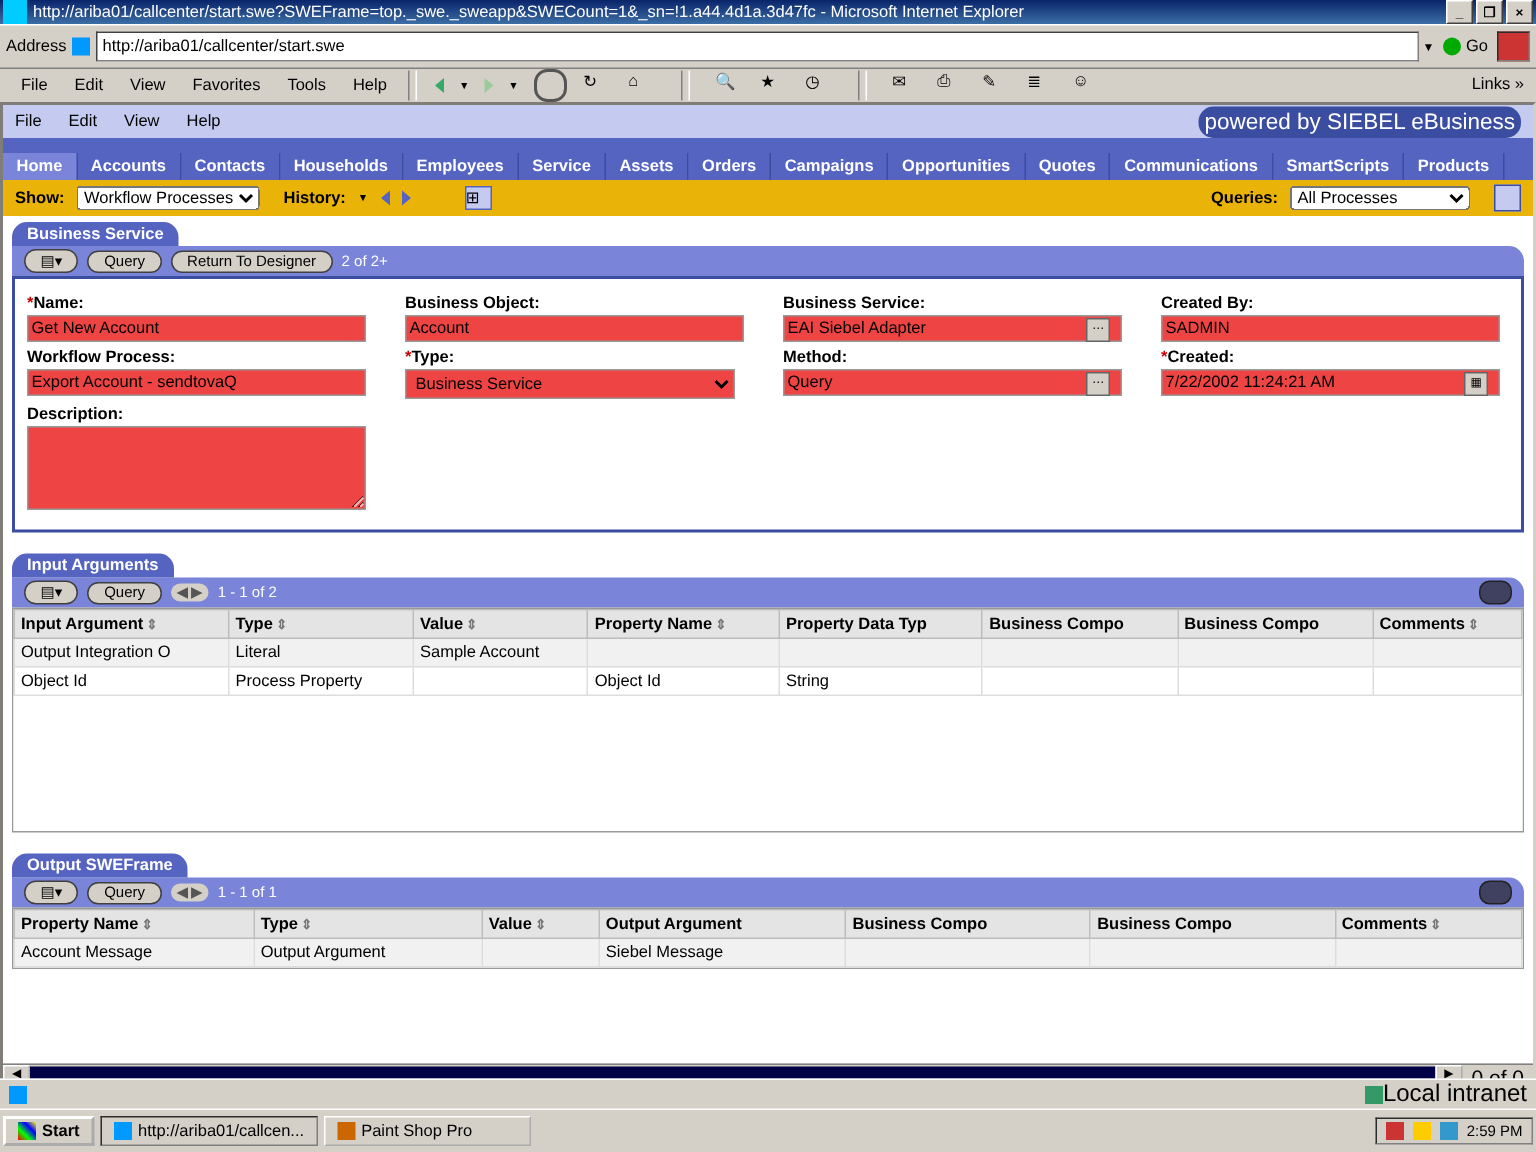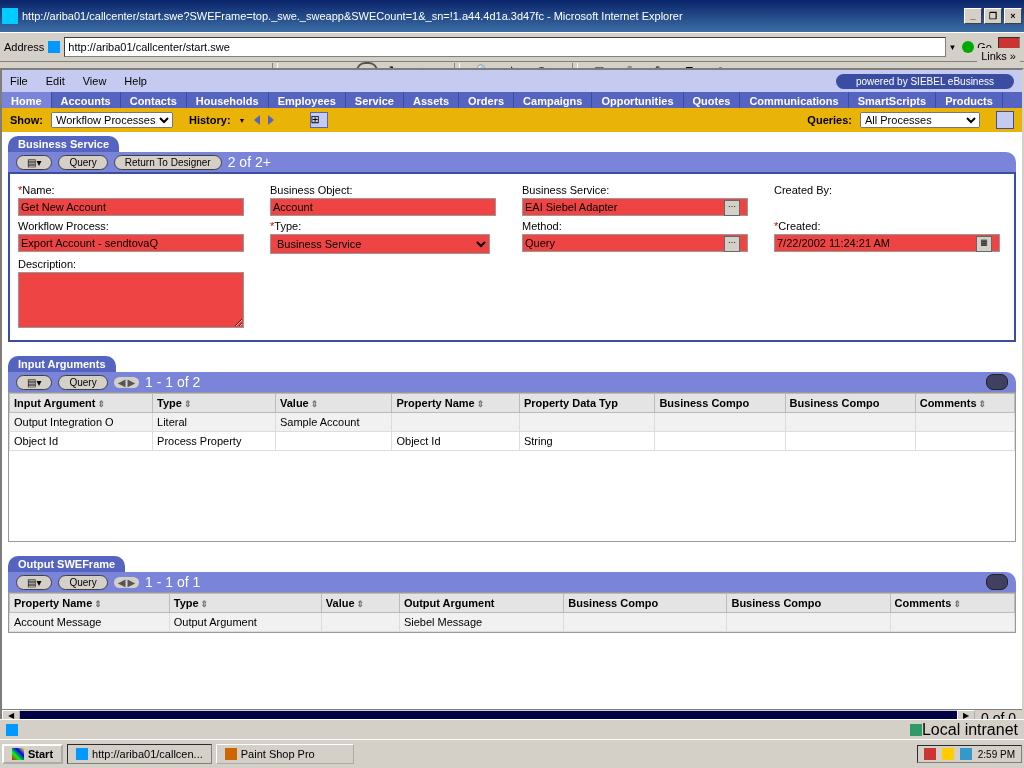--- a/index.html
+++ b/index.html
@@ -1,50 +1,50 @@
 <!DOCTYPE html>
 <html><head>
 <meta charset="utf-8">
 <style>
 html,body{margin:0;padding:0;font-family:Tahoma,Arial,sans-serif;font-size:11px;background:#d4d0c8;overflow:hidden}
-.titlebar{background:linear-gradient(#0a246a,#3c6ea5);color:#fff;height:32px;display:flex;align-items:center;padding:0 2px;font-size:11px}
+.titlebar{background:linear-gradient(#0a246a,#3c6ea5);color:#fff;height:16px;display:flex;align-items:center;padding:0 2px;font-size:11px}
 .titlebar .ico{width:16px;height:16px;background:#0cf;margin-right:4px;display:inline-block}
 .titlebar .spacer{flex:1}
 .titlebar .wbtn{width:16px;height:14px;background:#d4d0c8;border:1px solid #fff;border-right-color:#404040;border-bottom-color:#404040;margin-left:2px;display:flex;align-items:center;justify-content:center;color:#000;font-weight:bold;font-size:9px}
 .addrbar{background:#d4d0c8;height:24px;display:flex;align-items:center;padding:2px 4px;border-top:1px solid #fff;border-bottom:1px solid #808080}
 .addrbar input{flex:1;height:18px;border:1px solid #808080;border-top-color:#404040;border-left-color:#404040;font-size:11px;padding:0 3px}
 .gobtn{margin:0 6px;display:flex;align-items:center;gap:3px}
 .menubar{background:#d4d0c8;height:22px;display:flex;align-items:center;border-bottom:1px solid #808080}
 .menubar .mleft{display:flex;gap:2px;padding-left:6px}
 .menubar .mleft span{padding:2px 8px}
 .menubar .sep{width:4px;height:20px;border-left:1px solid #808080;border-right:1px solid #fff;margin:0 6px}
 .toolbar-icons{display:flex;gap:10px;align-items:center;padding-left:6px}
 .toolbar-icons .ticon{width:18px;height:18px;display:inline-block;border:1px solid transparent}
 .linksbar{position:absolute;right:4px;top:48px;font-size:11px;background:#d4d0c8;padding:2px 4px}
 .app{position:absolute;left:0;top:68px;right:0;bottom:40px;background:#fff;border:2px inset #d4d0c8;display:flex;flex-direction:column}
 .app-menus{background:#c5cbf0;height:22px;display:flex;align-items:center;padding:0 8px;gap:18px}
 .app-menus .sp{flex:1}
-.siebeltag{background:#3b4da0;color:#fff;border-radius:10px;padding:2px 20px;font-size:10px}
-.tabs{background:#5563c1;display:flex;height:16px;}
+.siebeltag{background:#3b4da0;color:#fff;border-radius:10px;padding:2px 4px;font-size:15px}
+.tabs{background:#5563c1;display:flex;height:28px;align-items:flex-end}
 .tab{background:#5563c1;color:#fff;padding:3px 9px;font-weight:bold;font-size:11px;border-right:1px solid #3b4da0;cursor:pointer}
 .tab.active,.tab:first-child{background:#7a84d8}
 .filterbar{background:#eab308;height:24px;display:flex;align-items:center;padding:0 8px;gap:8px}
 .filterbar select{font-size:11px}
 .filterbar .sp{flex:1}
 .navicon{width:16px;height:14px;background:#c5cbf0;border:1px solid #5563c1;display:inline-block}
 .content{flex:1;overflow:auto;padding:0}
 .applet{margin:4px 6px 14px}
 .applet-hdr{background:#5563c1;color:#fff;border-radius:10px 10px 0 0;padding:2px 10px;display:inline-block;font-weight:bold;font-size:11px}
 .applet-bar{background:#7a84d8;height:20px;display:flex;align-items:center;padding:0 8px;gap:6px;border-radius:0 10px 0 0}
 .pill{background:#d4d0c8;border:1px solid #404040;border-radius:8px;padding:1px 10px;font-size:10px;cursor:pointer}
-.applet-bar .counter{color:#fff;font-size:14px}
+.applet-bar .counter{color:#fff;font-size:10px}
 .applet-bar .navpill{background:#d4d0c8;border-radius:8px;padding:0 4px;display:flex;gap:2px}
 .applet-bar .navpill span{font-size:10px;color:#555}
 .form-body{border:2px solid #3b4da0;padding:10px 8px;display:grid;grid-template-columns:repeat(4,1fr);gap:4px 20px;background:#fff}
-.fld label{display:block;font-weight:normal;font-size:11px;margin-bottom:2px}
+.fld label{display:block;font-weight:bold;font-size:11px;margin-bottom:2px}
 .req{color:#c00}
 .fld input,.fld select,.fld textarea{width:95%;font-size:11px;background:#ef4444;border:1px solid #999;padding:2px}
 .fld textarea{height:50px}
 .picker{position:relative}
 .picker .pickbtn{position:absolute;right:6%;top:16px;width:14px;height:14px;background:#d4d0c8;border:1px solid #666;font-size:8px;text-align:center;line-height:12px}
 .grid{border:1px solid #999}
 .grid table{width:100%;border-collapse:collapse;font-size:11px}
 .grid th{background:#e4e4e4;border:1px solid #bbb;padding:3px 4px;text-align:left;font-weight:bold}
 .grid th .sort{color:#777;font-size:9px;margin-left:2px}
 .grid td{border:1px solid #ddd;padding:3px 4px;background:#fff}
@@ -182,20 +182,21 @@
           <label>Business Object:</label>
           <input value="Account" style="">
         </div>
         <div class="fld picker">
           <label>Business Service:</label>
           <input value="EAI Siebel Adapter" style="">
           <span class="pickbtn">⋯</span>
         </div>
         <div class="fld">
           <label>Created By:</label>
+          <input value="SADMIN" style="">
         </div>
         <div class="fld">
           <label>Workflow Process:</label>
           <input value="Export Account - sendtovaQ" style="">
         </div>
         <div class="fld">
           <label><span class="req">*</span><span>Type:</span></label>
           <select><option>Business Service</option></select>
         </div>
         <div class="fld picker">

